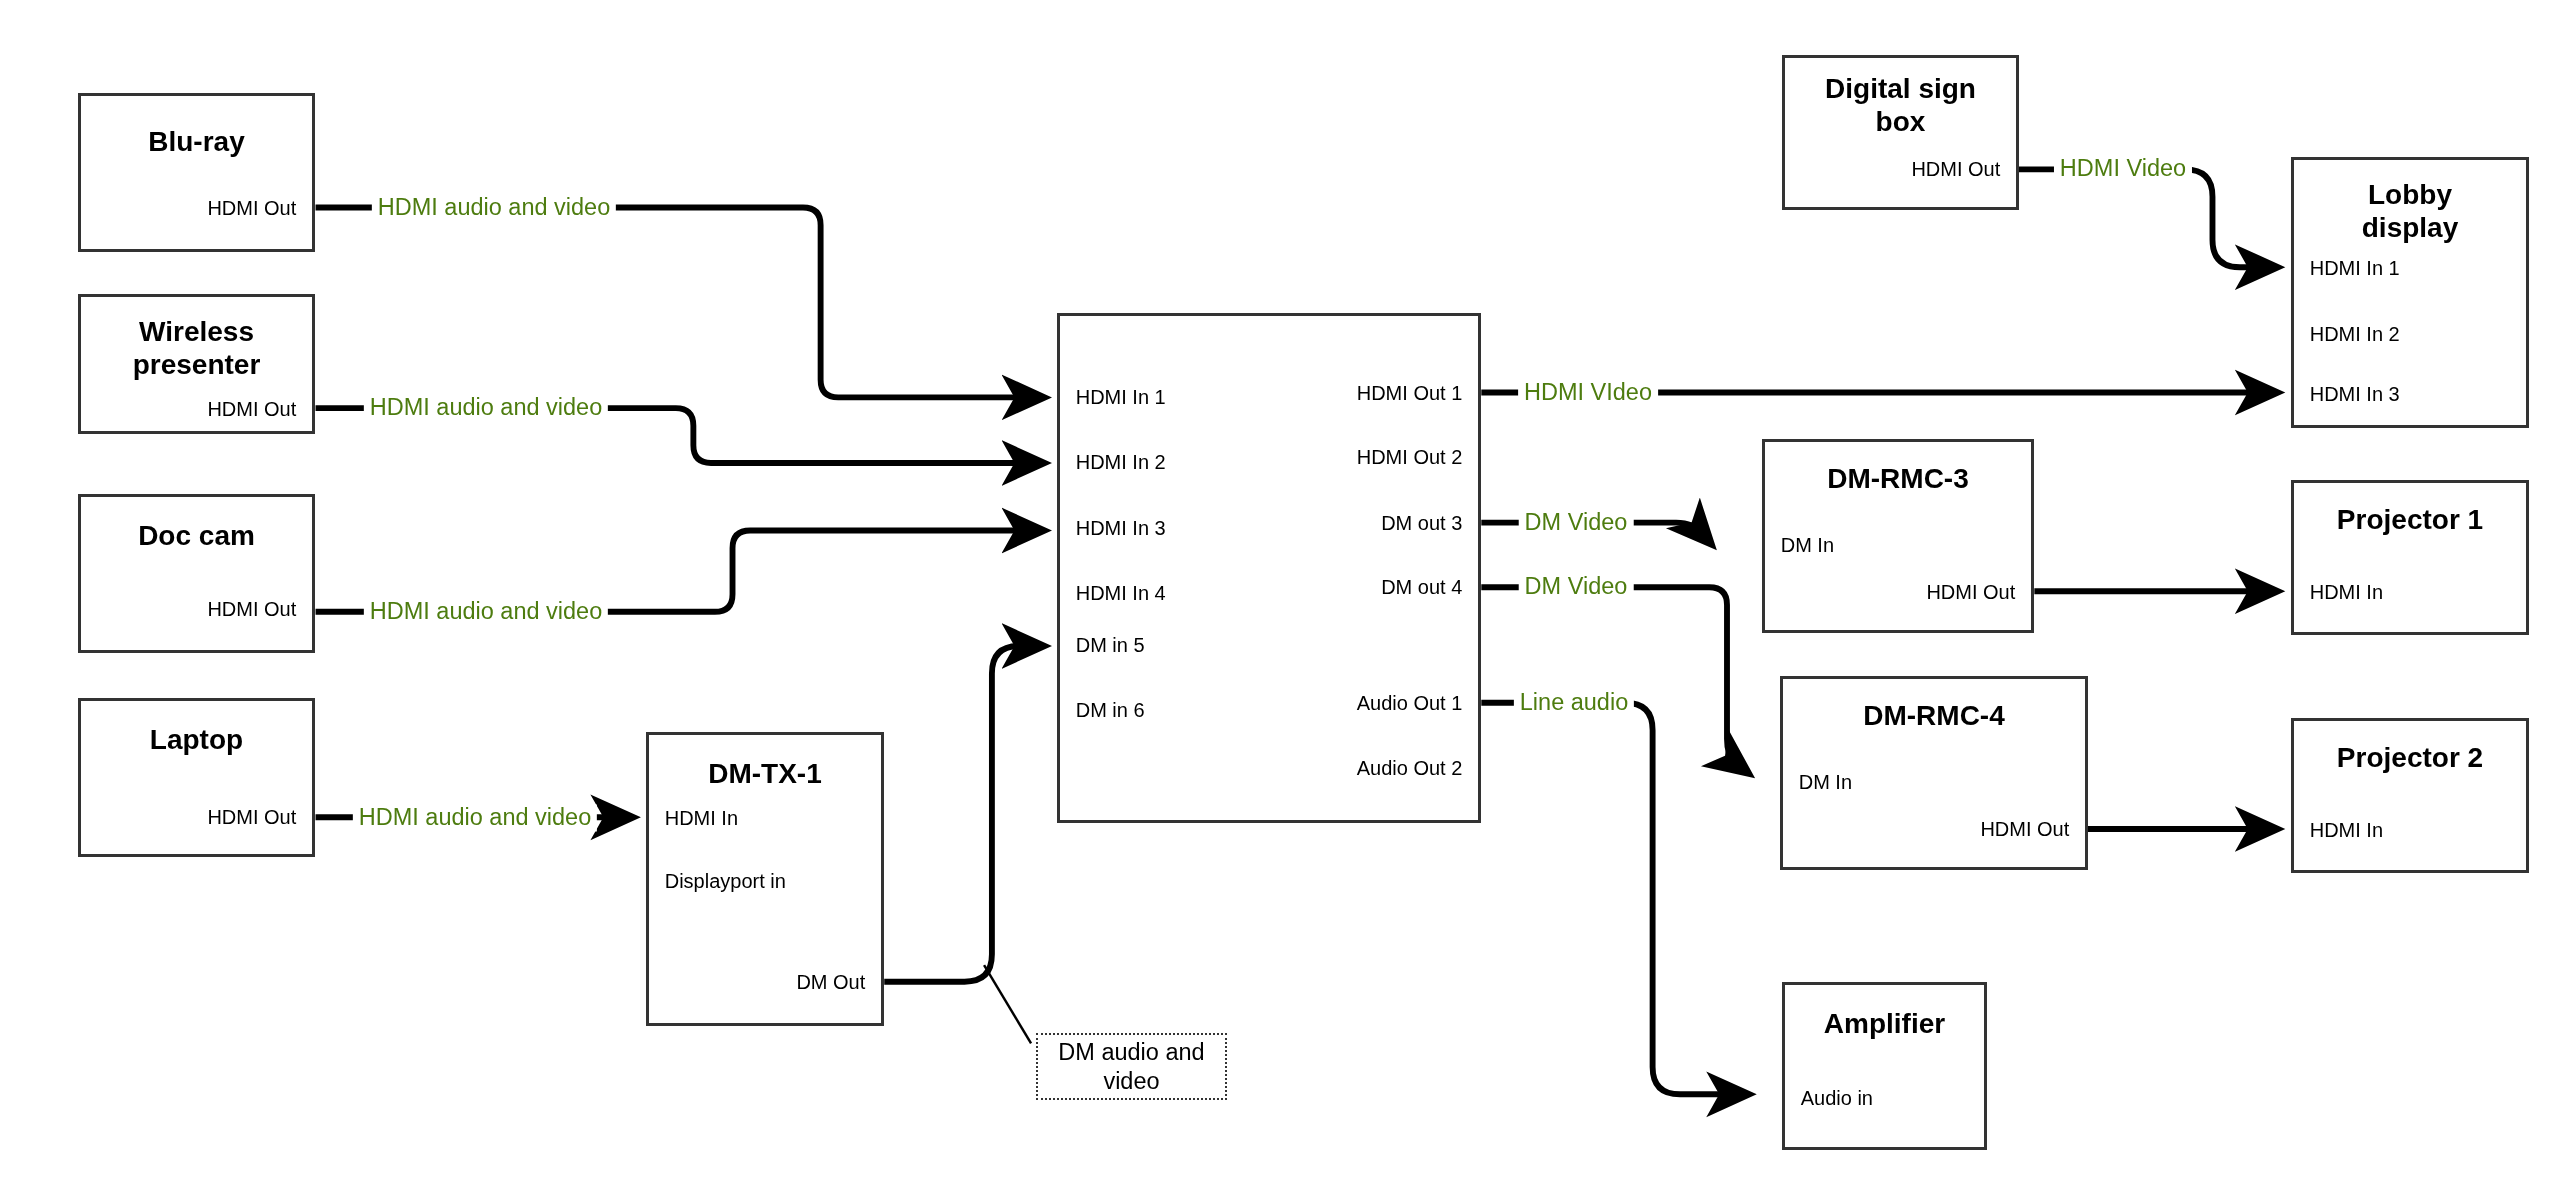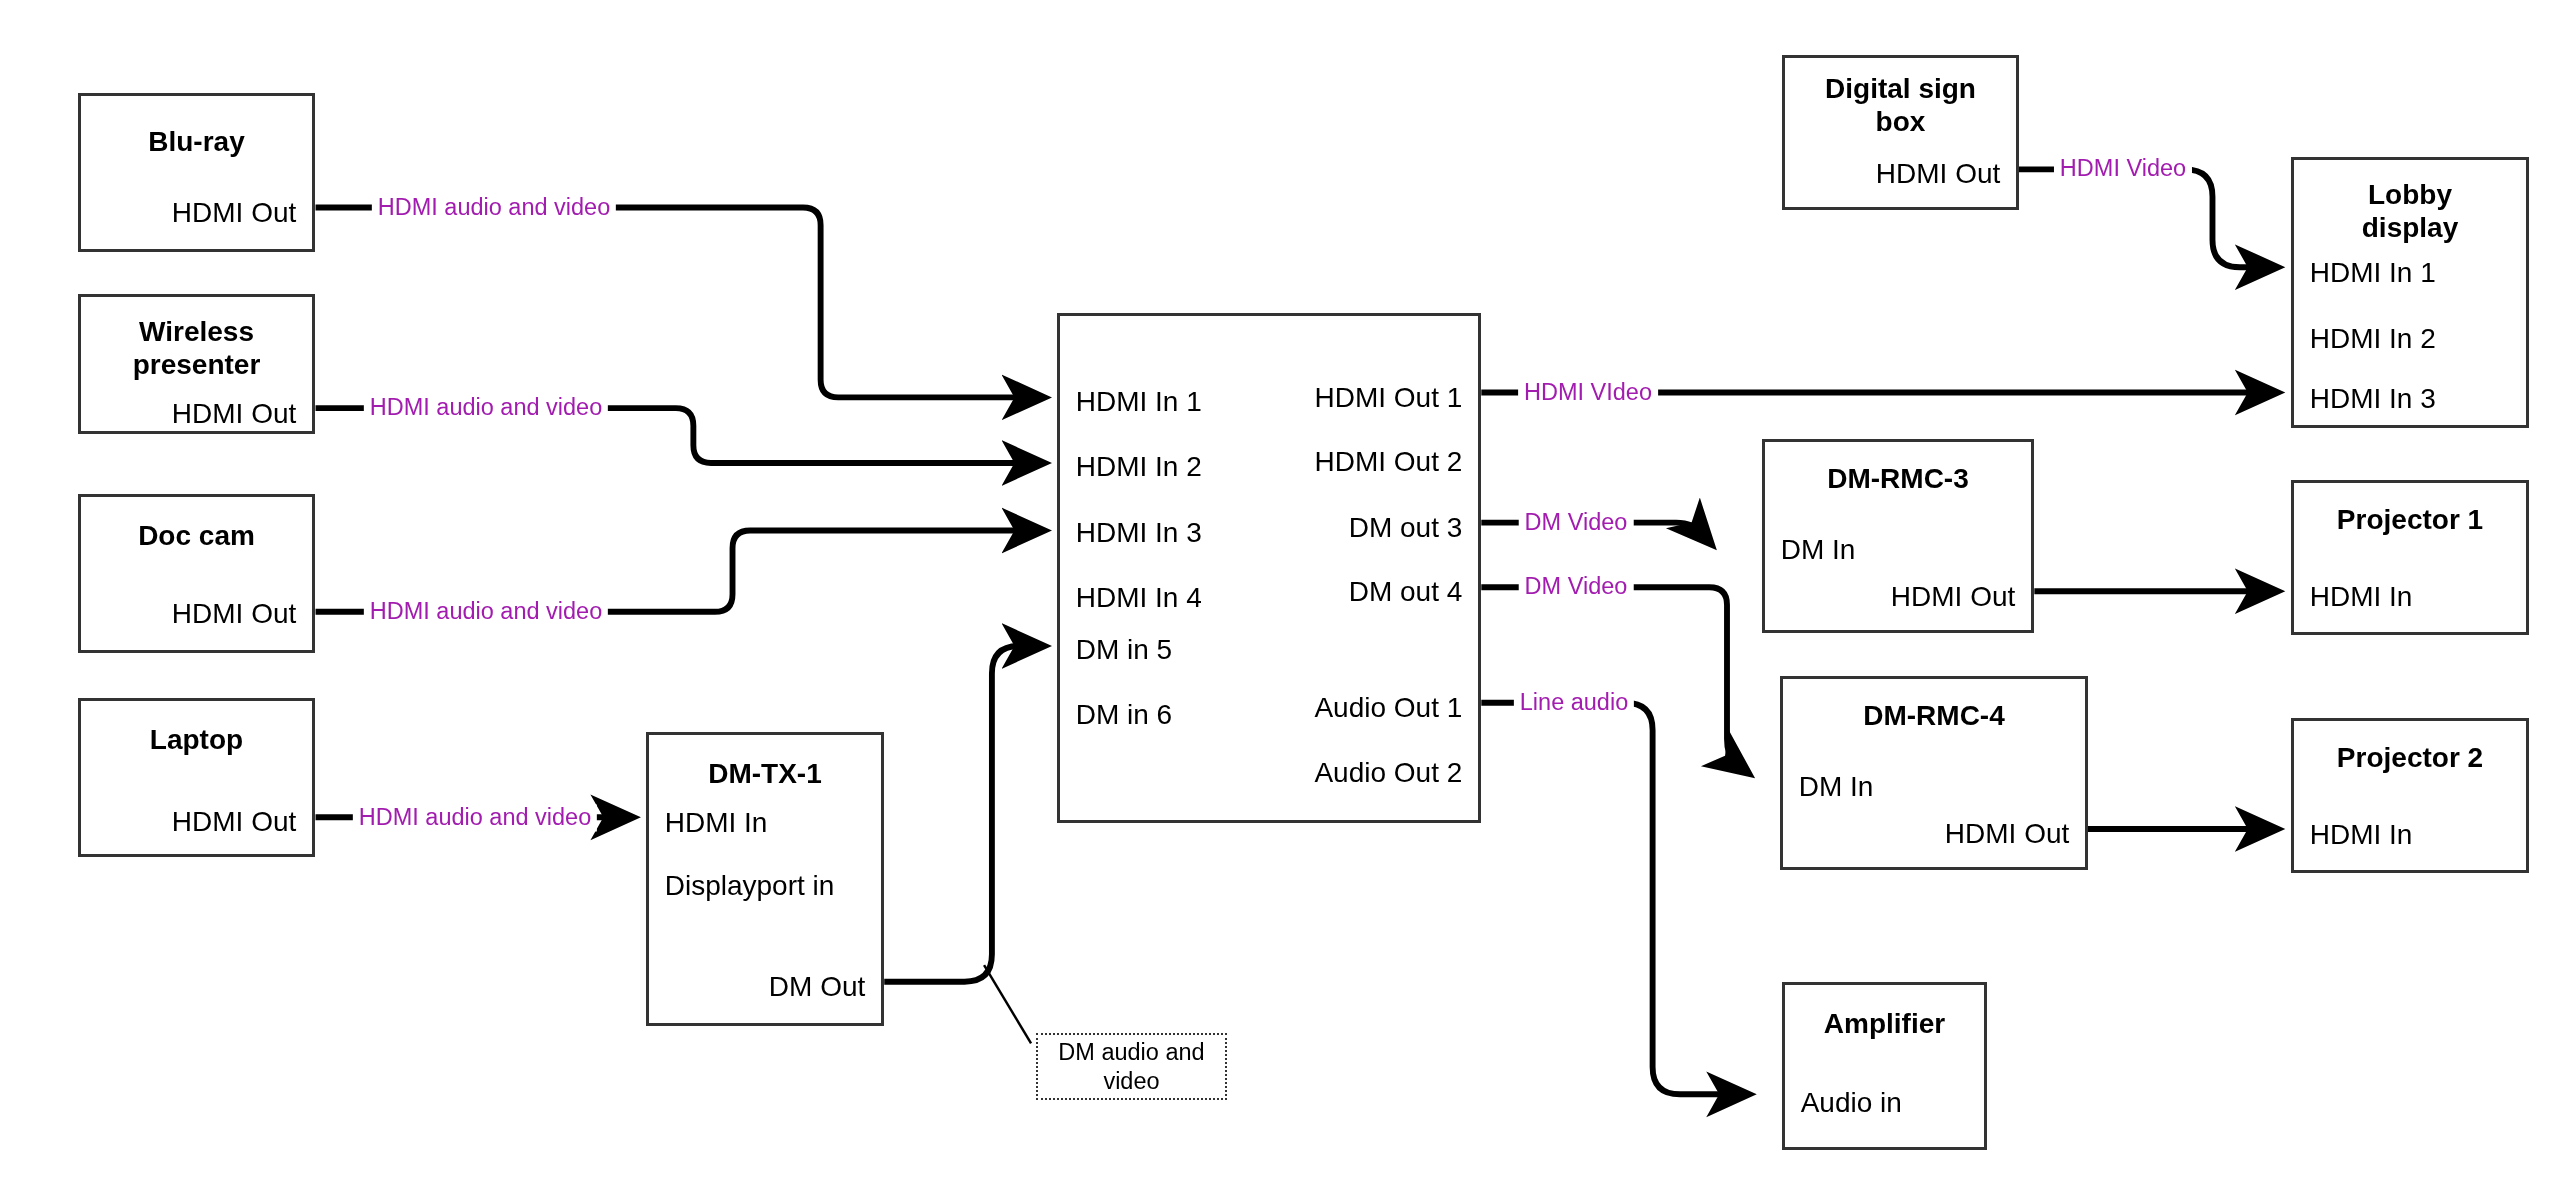--- a/index.html
+++ b/index.html
@@ -42,30 +42,30 @@
     left: 0;
     width: 100%;
     text-align: center;
     font-weight: bold;
     font-size: 28px;
     color: #000000;
     line-height: 1.18;
   }
   .port {
     position: absolute;
-    font-size: 28px;
+    font-size: 20px;
     color: #000000;
     white-space: nowrap;
   }
   .port-left  { left: 15.7px;  text-align: left; }
   .port-right { right: 15.7px; text-align: right; }
   .wire-label {
     position: absolute;
     font-size: 23.5px;
-    color: #a21caf;
+    color: #4d7c0f;
     white-space: nowrap;
     background: #ffffff;
     padding: 0 5.9px;
     transform: translate(-50%, -50%);
     line-height: 1.15;
   }
   .callout {
     position: absolute;
     box-sizing: border-box;
     border: 2px dotted #333333;

